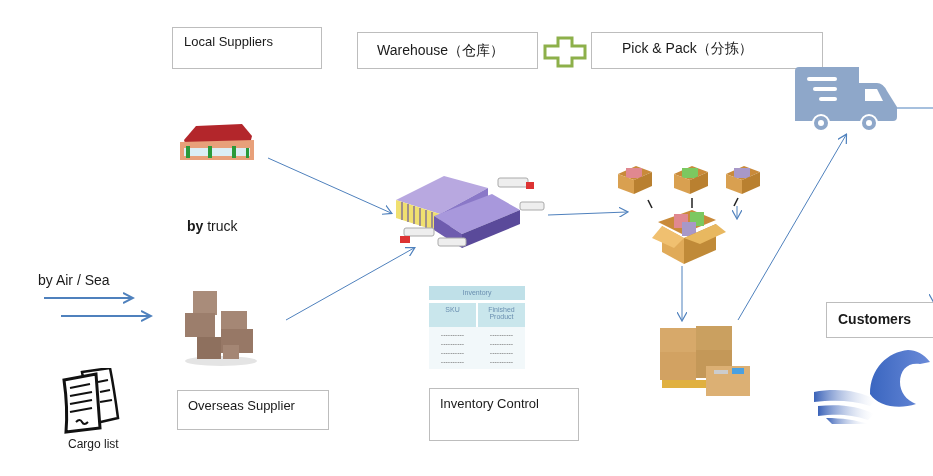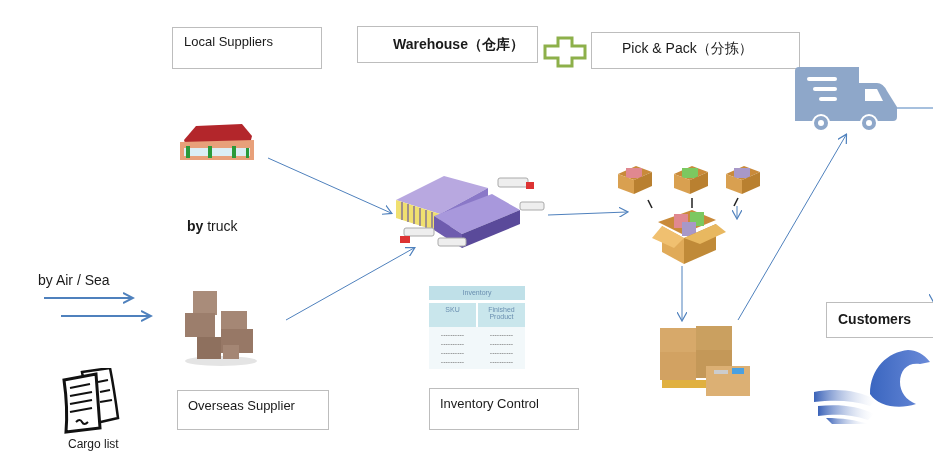--- a/index.html
+++ b/index.html
@@ -32,37 +32,37 @@
     <line x1="666" y1="266" x2="666" y2="320" stroke="#4f81bd" stroke-width="1" marker-end="url(#ah)"></line>
     <line x1="722" y1="320" x2="830" y2="135" stroke="#4f81bd" stroke-width="1" marker-end="url(#ah)"></line>
     <polyline points="880,108 918,108 918,302" fill="none" stroke="#4f81bd" stroke-width="1" marker-end="url(#ah)"></polyline>
     <line x1="721" y1="206" x2="721" y2="218" stroke="#4f81bd" stroke-width="1" marker-end="url(#ah)"></line>
   </svg>
 
   <div class="box" style="left:156px;top:27px;width:150px;height:42px;padding:6px 0 0 11px;">
     <span class="l1">Local Suppliers</span>
   </div>
 
-  <div class="box" style="left:341px;top:26px;width:181px;height:37px;padding:9px 0 0 35px;font-size:14px;font-weight:bold;">
+  <div class="box" style="left:341px;top:32px;width:181px;height:37px;padding:9px 0 0 19px;font-size:14px;">
     <span class="l1">Warehouse（仓库）</span>
   </div>
 
   <svg class="art" style="left:527px;top:36px;" width="44" height="32" viewBox="0 0 44 32">
     <path d="M15,2 H29 V10 H42 V22 H29 V30 H15 V22 H2 V10 H15 Z" fill="#fff" stroke="#8db04a" stroke-width="3"></path>
   </svg>
 
-  <div class="box" style="left:575px;top:32px;width:209px;height:37px;padding:7px 4px 0 30px;font-size:14px;">
+  <div class="box" style="left:575px;top:32px;width:232px;height:37px;padding:7px 4px 0 30px;font-size:14px;">
     <span class="l1">Pick &amp; Pack（分拣）</span>
   </div>
 
   <div class="box" style="left:161px;top:390px;width:152px;height:40px;padding:7px 16px 0 10px;">
     <span class="l1">Overseas Supplier</span>
   </div>
 
-  <div class="box" style="left:413px;top:388px;width:150px;height:42px;padding:7px 0 6px 10px;">
+  <div class="box" style="left:413px;top:388px;width:150px;height:53px;padding:7px 0 6px 10px;">
     <span class="l1">Inventory Control</span>
   </div>
 
   <div class="box" style="left:810px;top:302px;width:119px;height:36px;padding:8px 2px 0 11px;font-size:14px;font-weight:bold;">
     <span class="l1">Customers</span>
   </div>
 
   <div class="lbl" style="left:171px;top:218px;">
     <b>by</b><span> truck</span>
   </div>

